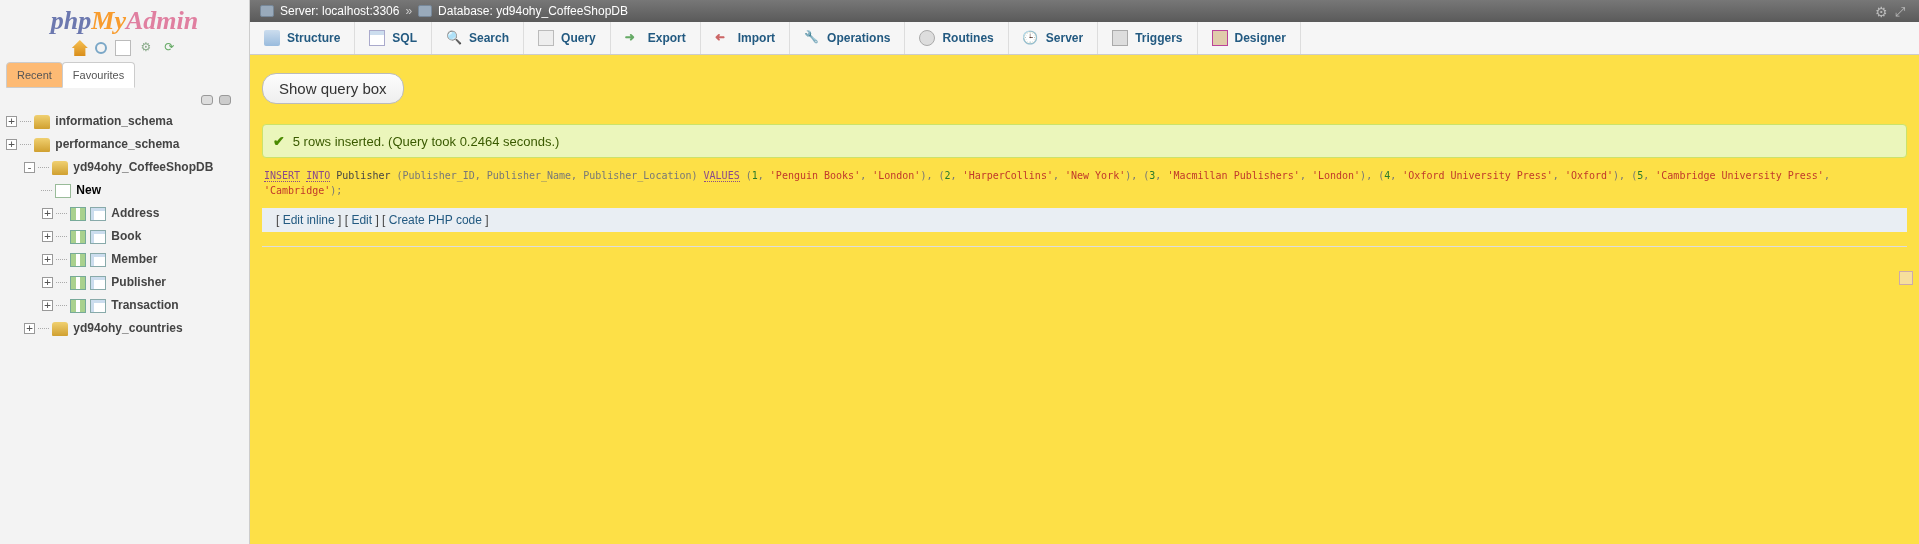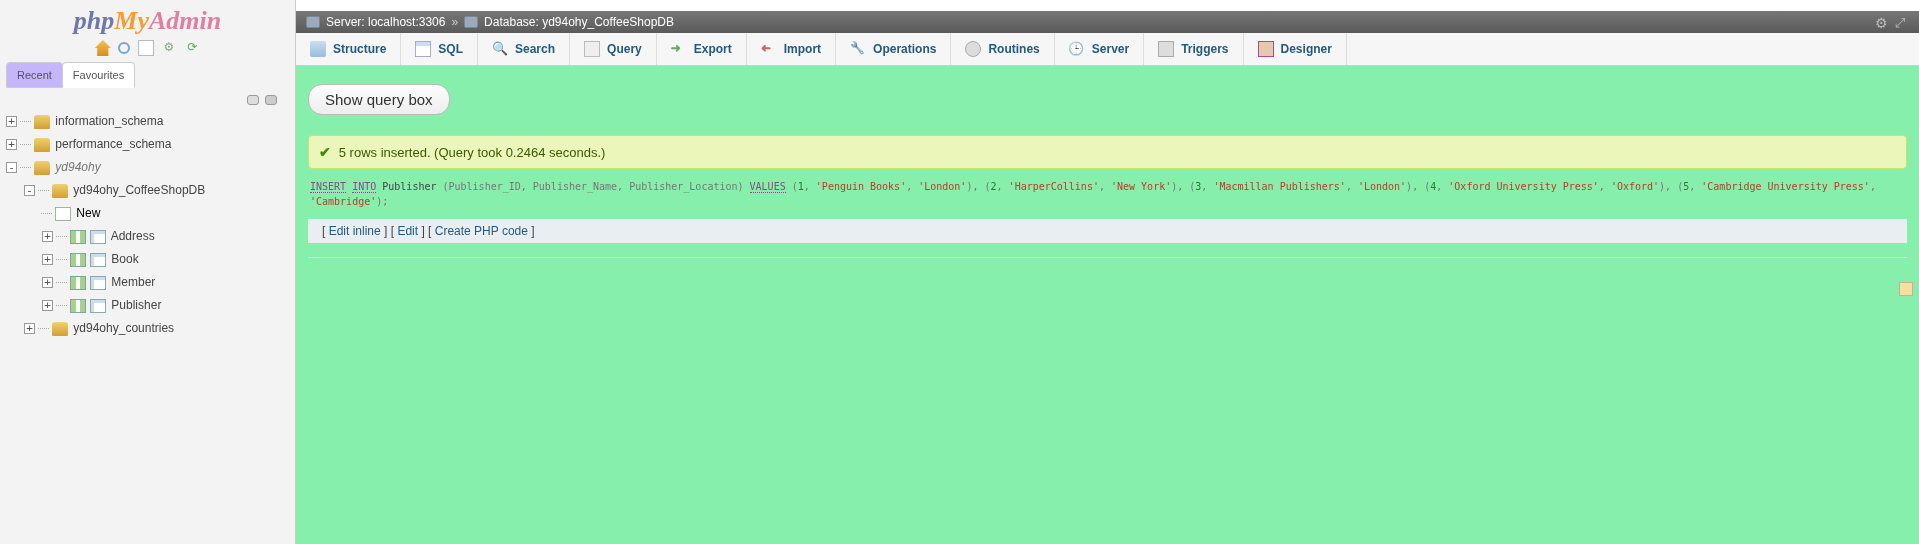--- a/index.html
+++ b/index.html
@@ -1,44 +1,44 @@
 <!DOCTYPE html>
 <html><head>
 <meta charset="utf-8">
 <style>
 * { margin:0; padding:0; box-sizing:border-box; }
 body { font-family:sans-serif; font-size:12px; color:#444; background:#fff; overflow:hidden; }
 #layout { display:flex; height:544px; width:1919px; }
 
-#sidebar { width:296px; background:#f3f3f3; border-right:1px solid #ccc; display:flex; flex-direction:column; }
+#sidebar { width:250px; background:#f3f3f3; border-right:1px solid #ccc; display:flex; flex-direction:column; }
 #logo { text-align:center; padding:6px 0 2px; font:italic bold 26px Georgia,serif; }
 #logo .p1{color:#6c78af;} #logo .p2{color:#f89c2e;} #logo .p3{color:#e07fa0;}
 #toolbar-icons { text-align:center; padding:2px 0 6px; }
 #toolbar-icons span { display:inline-block; width:16px; height:16px; margin:0 2px; vertical-align:middle; }
 .tabs { display:flex; margin:0 6px; }
-.tabs button { flex:0 0 auto; padding:6px 10px; border:1px solid #ccc; background:#c4b5fd; border-radius:4px 4px 0 0; margin-right:-1px; font-size:11px; color:#555; cursor:pointer; }
+.tabs button { flex:0 0 auto; padding:6px 10px; border:1px solid #ccc; background:#fdba74; border-radius:4px 4px 0 0; margin-right:-1px; font-size:11px; color:#555; cursor:pointer; }
 .tabs button.active { background:#fff; border-bottom-color:#fff; }
 #linkbar { text-align:right; padding:6px 18px 2px; }
 #linkbar span { display:inline-block; width:12px; height:10px; border:1px solid #999; border-radius:3px; margin-left:3px; background:#ddd; }
 #tree { flex:1; overflow:auto; padding:0 4px 8px; font-size:12px; }
 #tree ul { list-style:none; }
 #tree li { line-height:23px; white-space:nowrap; }
 .tgl { display:inline-block; width:11px; height:11px; border:1px solid #999; background:#fff; text-align:center; line-height:9px; font-size:11px; font-family:monospace; color:#555; margin:0 2px; vertical-align:middle; cursor:pointer; }
 .dash { display:inline-block; width:11px; border-top:1px dotted #aaa; vertical-align:middle; margin:0 1px; }
 .ic { display:inline-block; width:16px; height:14px; vertical-align:middle; margin:0 2px; }
 .ic-db { background:linear-gradient(#f0d070,#d0a030); border-radius:3px 3px 1px 1px; }
 .ic-tbl { background:#fff; border:1px solid #8aa; box-shadow:inset 0 3px #cde,inset 3px 0 #cde; }
 .ic-new { background:#fff; border:1px solid #9b9; position:relative; }
 .ic-col { background:linear-gradient(90deg,#a9d18e 33%,#fff 33% 66%,#a9d18e 66%); border:1px solid #7a9; }
-#tree a { color:#235a81; text-decoration:none; cursor:pointer; }
+#tree a { color:#235a81; text-decoration:none; cursor:pointer;font-weight:bold; }
 #tree .node-lbl { color:#444; cursor:pointer; }
 #tree .curr { font-style:italic; color:#777; }
 #tree .ind1 { padding-left:18px; } #tree .ind2 { padding-left:36px; }
 
-#main { flex:1; display:flex; flex-direction:column; background:#86efac; min-width:0;margin-top:11px; }
+#main { flex:1; display:flex; flex-direction:column; background:#fde047; min-width:0; }
 #crumb { background:#666; background:linear-gradient(#777,#5a5a5a); color:#fff; padding:4px 10px; font-size:12px; display:flex; align-items:center; gap:6px; }
 #crumb a { color:#fff; text-decoration:none; }
 #crumb .srv-ic,.db-ic { display:inline-block; width:14px; height:12px; background:#9ab; border:1px solid #789; border-radius:2px; vertical-align:middle; }
 #crumb .sep { color:#ccc; }
 #crumb-right { margin-left:auto; display:flex; gap:6px; }
 #crumb-right span { width:14px; height:14px; display:inline-block; opacity:.7; }
 .gear::before{content:"⚙";color:#ddd;font-size:14px;}
 .exit::before{content:"⤢";color:#ddd;font-size:13px;}
 #menu { display:flex; background:#f6f6f6; border-bottom:1px solid #ccc; }
 #menu .mi { display:flex; align-items:center; gap:7px; padding:8px 14px; border-right:1px solid #ddd; color:#235a81; font-weight:bold; font-size:12px; cursor:pointer; }
@@ -85,27 +85,27 @@
       <button class="active">Favourites</button>
     </div>
     <div id="linkbar">
       <span></span>
       <span style="background:#ccc;"></span>
     </div>
     <nav id="tree">
         <ul id="tree-root">
           <li><span class="tgl">+</span><span class="dash"></span><span class="ic ic-db"></span> <a class="node-lbl">information_schema</a></li>
           <li><span class="tgl">+</span><span class="dash"></span><span class="ic ic-db"></span> <a class="node-lbl">performance_schema</a></li>
-          <li><span class="tgl">-</span><span class="dash"></span><span class="ic ic-db"></span> <span class="curr">yd94ohy</span></li>
           <li class="ind1"><span class="tgl">-</span><span class="dash"></span><span class="ic ic-db"></span> <a class="node-lbl">yd94ohy_CoffeeShopDB</a></li>
           <li class="ind2"><span class="dash"></span><span class="ic ic-new"></span> <a style="color:#000000;">New</a></li>
           <li class="ind2"><span class="tgl">+</span><span class="dash"></span><span class="ic ic-col"></span><span class="ic ic-tbl"></span> <a class="node-lbl">Address</a></li>
           <li class="ind2"><span class="tgl">+</span><span class="dash"></span><span class="ic ic-col"></span><span class="ic ic-tbl"></span> <a class="node-lbl">Book</a></li>
           <li class="ind2"><span class="tgl">+</span><span class="dash"></span><span class="ic ic-col"></span><span class="ic ic-tbl"></span> <a class="node-lbl">Member</a></li>
           <li class="ind2"><span class="tgl">+</span><span class="dash"></span><span class="ic ic-col"></span><span class="ic ic-tbl"></span> <a class="node-lbl">Publisher</a></li>
+          <li class="ind2"><span class="tgl">+</span><span class="dash"></span><span class="ic ic-col"></span><span class="ic ic-tbl"></span> <a class="node-lbl">Transaction</a></li>
           <li class="ind1"><span class="tgl">+</span><span class="dash"></span><span class="ic ic-db"></span> <a class="node-lbl">yd94ohy_countries</a></li>
         </ul>
       </nav>
   </aside>
 
   <main id="main">
     <div id="crumb">
       <span class="srv-ic"></span>
       <a><span>Server:</span> <span>localhost:3306</span></a>
       <span class="sep">»</span>

